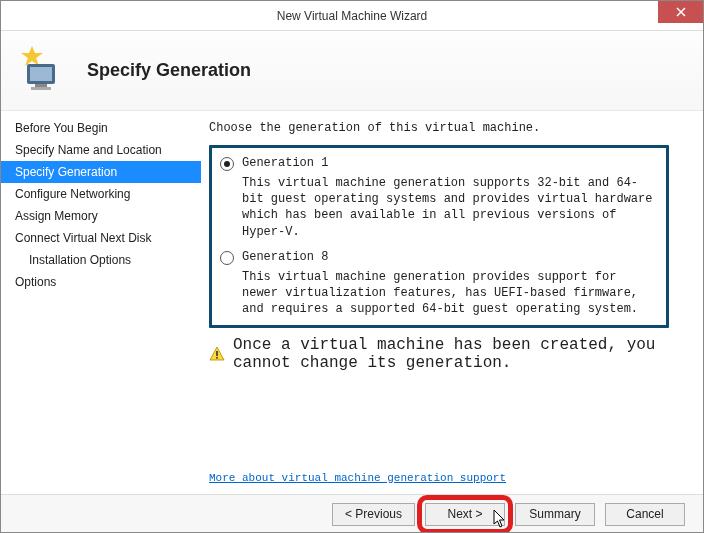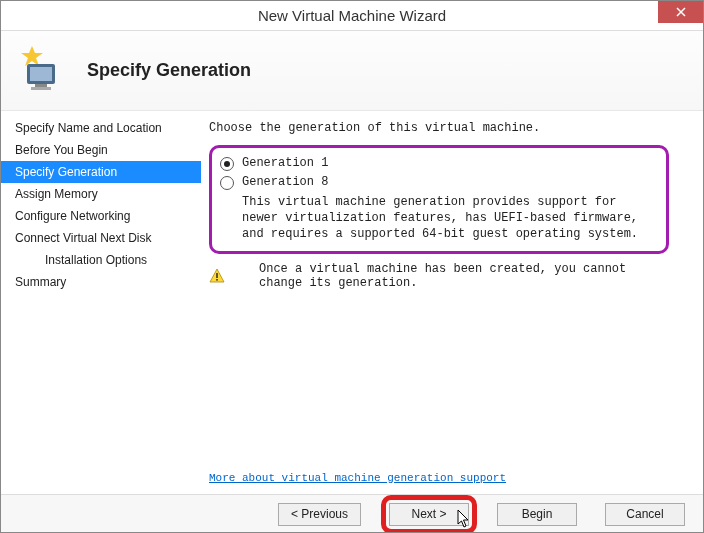--- a/index.html
+++ b/index.html
@@ -17,21 +17,21 @@
     background: #fff;
     border-bottom: 1px solid #ddd;
     display: flex;
     align-items: center;
     position: relative;
   }
   .titlebar-title {
     flex: 1;
     text-align: center;
     color: #333;
-    font-size: 15px;
+    font-size: 12px;
   }
   .close-btn {
     width: 45px;
     height: 22px;
     background: #c75050;
     color: #fff;
     display: flex;
     align-items: center;
     justify-content: center;
     font-size: 13px;
@@ -74,35 +74,35 @@
     color: #222;
     cursor: pointer;
     white-space: nowrap;
     font-size: 12px;
   }
   .sidebar-item.active {
     background: #1a8cff;
     color: #fff;
   }
   .sidebar-item.indent {
-    padding-left: 44px;
+    padding-left: 28px;
   }
   .main {
     flex: 1;
     padding: 10px 34px 0 8px;
     position: relative;
     font-family: Liberation Mono, monospace;
   }
   .prompt {
     margin-bottom: 10px;
     color: #222;
   }
   .options-box {
-    border: 3px solid #a21caf;
-    border-radius: 10px;
+    border: 3px solid #0c4a6e;
+    border-radius: 1px;
     padding: 8px 8px 8px 8px;
   }
   .radio-row {
     display: flex;
     align-items: flex-start;
     margin-bottom: 4px;
   }
   .radio {
     width: 14px;
     height: 14px;
@@ -138,40 +138,39 @@
     align-items: center;
     margin-top: 8px;
   }
   .warning-icon {
     width: 16px; height: 16px;
     margin-right: 8px;
     flex-shrink: 0;
   }
   .warning-text {
     color: #222;
-    font-size: 12px;
-    margin-left: 26px;
+    font-size: 16px;
   }
   .more-link {
     position: absolute;
     bottom: 10px;
     left: 8px;
     color: #0066cc;
     text-decoration: underline;
     font-size: 11px;
     cursor: pointer;
   }
   .footer {
     height: 39px;
     border-top: 1px solid #ddd;
     display: flex;
     justify-content: flex-end;
     align-items: center;
     padding-right: 18px;
-    gap: 28px;
+    gap: 10px;
     background: #f7f7f7;
   }
   .btn {
     min-width: 80px;
     height: 23px;
     background: #f0f0f0;
     border: 1px solid #aaa;
     font-size: 12px;
     color: #222;
     cursor: pointer;
@@ -221,38 +220,39 @@
       <rect x="11" y="21" width="22" height="14" fill="#9db8d4"></rect>
       <rect x="16" y="38" width="12" height="3" fill="#888"></rect>
       <rect x="12" y="41" width="20" height="3" fill="#aaa"></rect>
     </svg>
   </div>
   <div class="header-title">Specify Generation</div>
 </div>
 
 <div class="content">
   <div class="sidebar">
+    <div class="sidebar-item">Before You Begin</div>
     <div class="sidebar-item">Specify Name and Location</div>
-    <div class="sidebar-item">Before You Begin</div>
     <div class="sidebar-item active">Specify Generation</div>
+    <div class="sidebar-item">Configure Networking</div>
     <div class="sidebar-item">Assign Memory</div>
-    <div class="sidebar-item">Configure Networking</div>
     <div class="sidebar-item">Connect Virtual Next Disk</div>
     <div class="sidebar-item indent">Installation Options</div>
-    <div class="sidebar-item">Summary</div>
+    <div class="sidebar-item">Options</div>
   </div>
 
   <div class="main">
     <div class="prompt">Choose the generation of this virtual machine.</div>
 
     <div class="options-box">
       <div class="radio-row">
         <div class="radio selected"></div>
         <div class="radio-label">Generation 1</div>
       </div>
+      <div class="radio-desc">This virtual machine generation supports 32-bit and 64-bit guest operating systems and provides virtual hardware which has been available in all previous versions of Hyper-V.</div>
 
       <div class="radio-row">
         <div class="radio"></div>
         <div class="radio-label">Generation 8</div>
       </div>
       <div class="radio-desc" style="margin-bottom:0">This virtual machine generation provides support for newer virtualization features, has UEFI-based firmware, and requires a supported 64-bit guest operating system.</div>
     </div>
 
     <div class="warning-row">
       <svg class="warning-icon" viewBox="0 0 16 16">
@@ -268,15 +268,15 @@
 </div>
 
 <div class="footer">
   <button class="btn">&lt; Previous</button>
   <span class="next-highlight">
     <button class="btn">Next &gt;</button>
     <svg class="cursor" viewBox="0 0 14 20">
       <path d="M1 1 L1 15 L4.5 12 L7 18 L9 17 L6.5 11 L11 11 Z" fill="#fff" stroke="#000" stroke-width="1"></path>
     </svg>
   </span>
-  <button class="btn">Begin</button>
+  <button class="btn">Summary</button>
   <button class="btn">Cancel</button>
 </div>
 
 </body></html>

